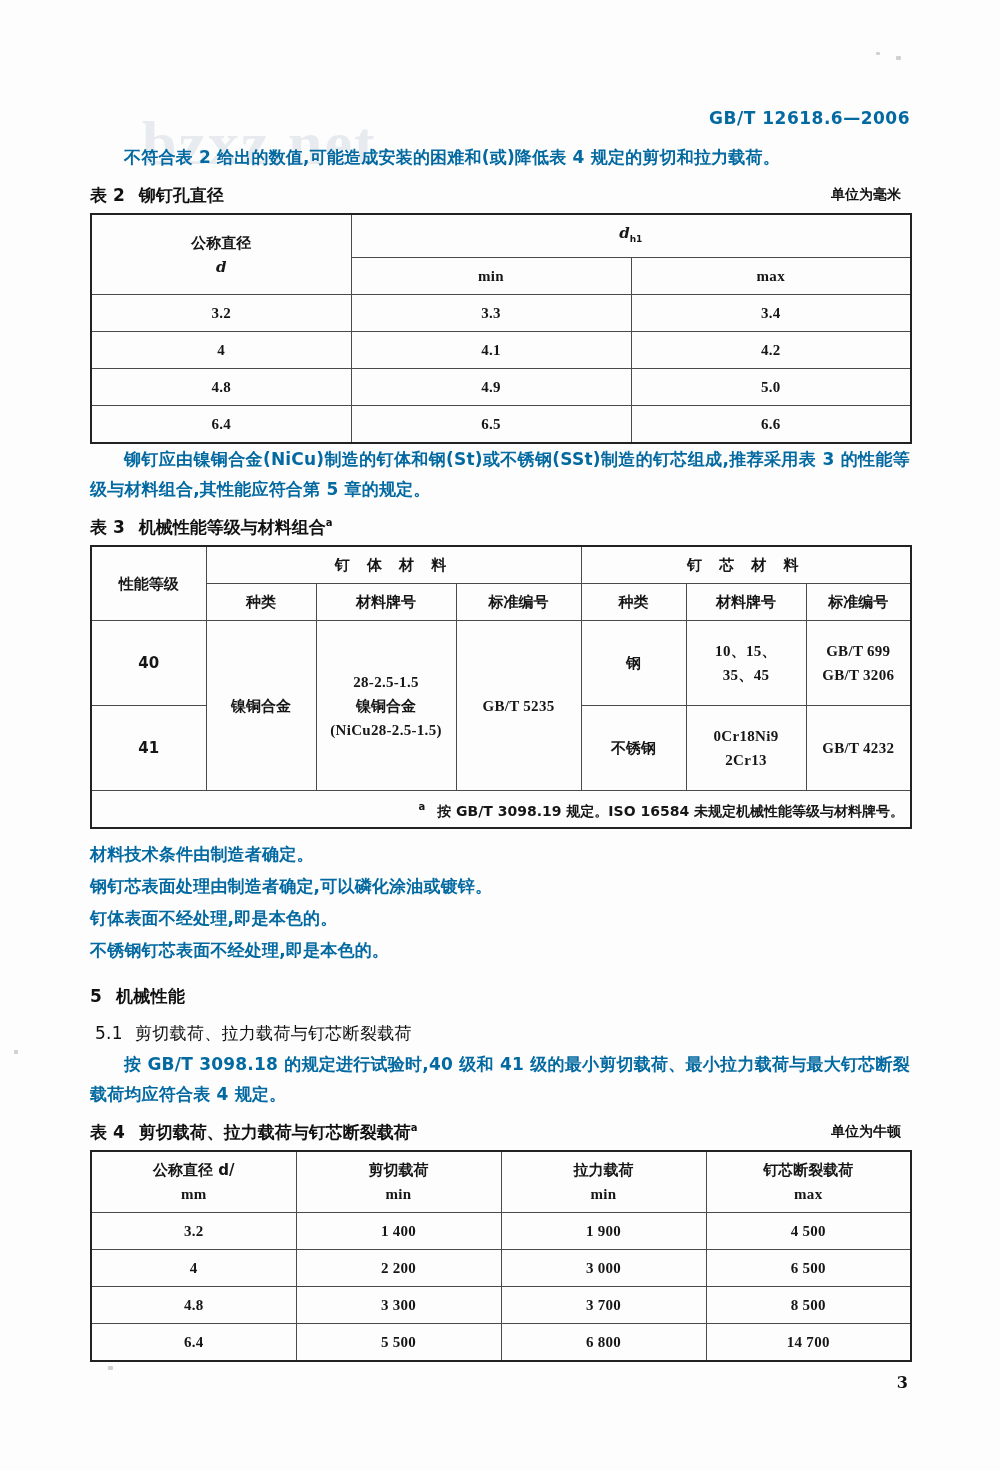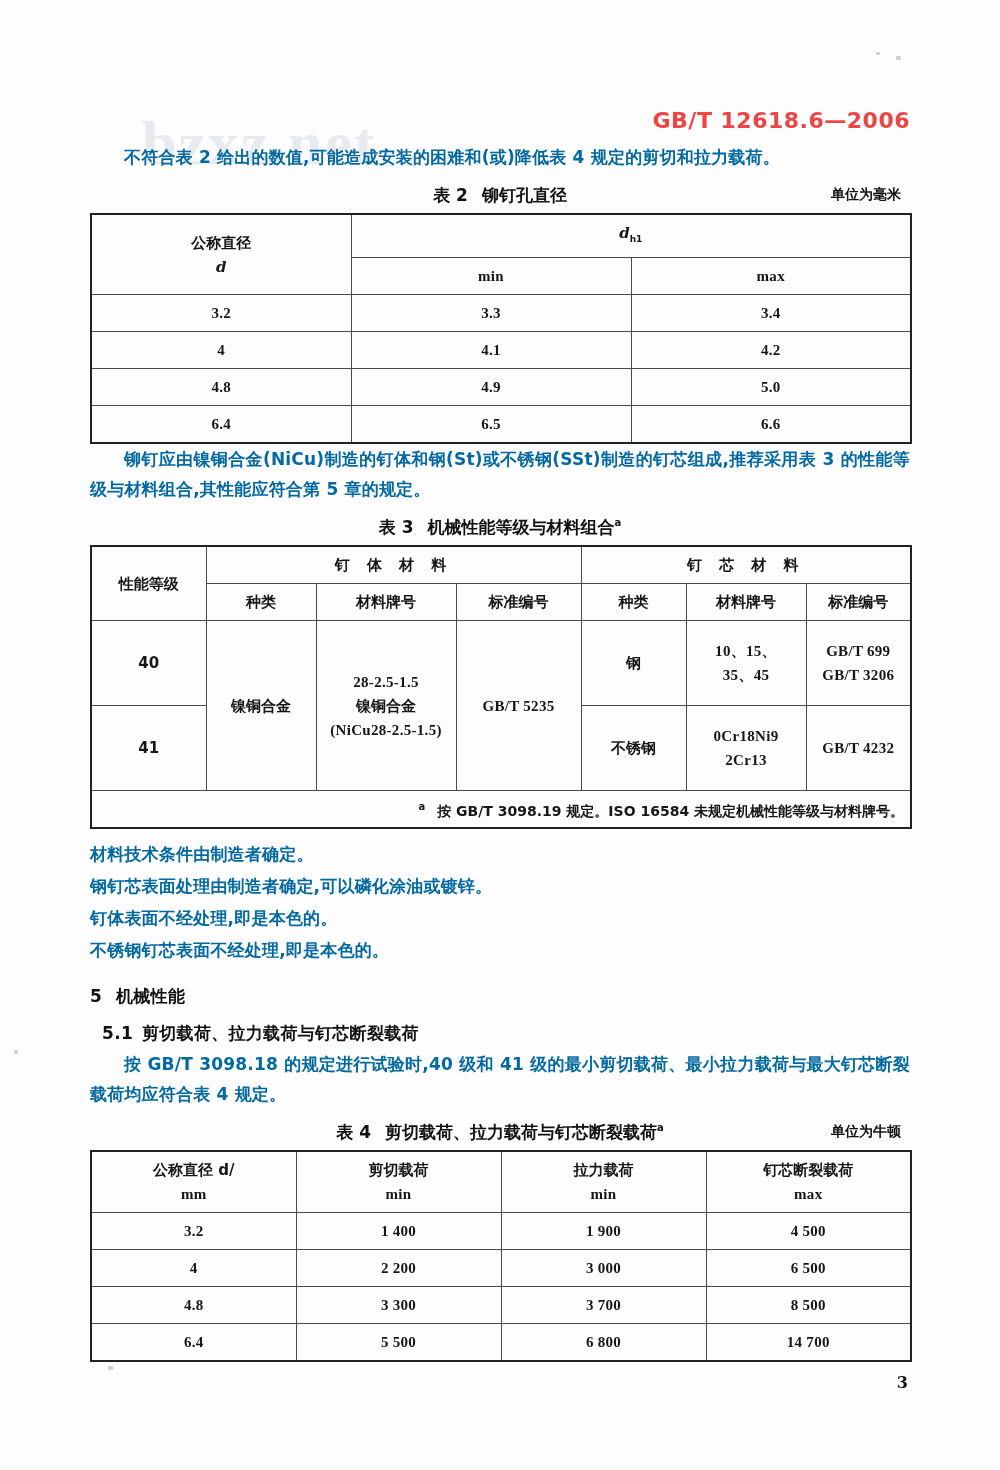--- a/index.html
+++ b/index.html
@@ -25,22 +25,22 @@
     color:rgba(120,135,160,0.16);
     letter-spacing:2px;
     pointer-events:none;
     user-select:none;
   }
   .speck{position:absolute;background:#9a9a9a;opacity:.45;border-radius:1px;}
 
   .header{
     position:absolute;top:108px;right:90px;
     font-family:"DejaVu Sans","Liberation Sans",sans-serif;
-    font-size:22px;font-weight:bold;letter-spacing:.5px;
-    color:#ef4444;
+    font-size:17px;font-weight:bold;letter-spacing:.5px;
+    color:#0369a1;
   }
 
   .content{
     position:absolute;left:90px;top:142px;width:820px;
   }
 
   p.body{
     margin:0 0 2px 0;
     font-size:17px;
     line-height:30px;
@@ -52,29 +52,29 @@
   p.indent{text-indent:34px;}
 
   h2.section{
     margin:20px 0 14px 0;
     font-size:17px;
     font-weight:bold;
     letter-spacing:.3px;
   }
   h2.section .num{display:inline-block;min-width:26px;}
   h3.subsection{
-    margin:14px 0 4px 12px;
+    margin:14px 0 4px 5px;
     font-size:17px;
-    font-weight:bold;
+    font-weight:normal;
     letter-spacing:.3px;
   }
   h3.subsection .num{display:inline-block;min-width:40px;}
 
   .tbl-caption{
-    text-align:center;
+    text-align:left;
     font-size:17px;
     font-weight:bold;
     margin:12px 0 6px 0;
     position:relative;
   }
   .tbl-caption .cap-num{margin-right:14px;}
   .tbl-caption sup{font-size:10px;vertical-align:super;}
   .unit{
     position:absolute;right:9px;top:2px;
     font-size:14px;font-weight:bold;

